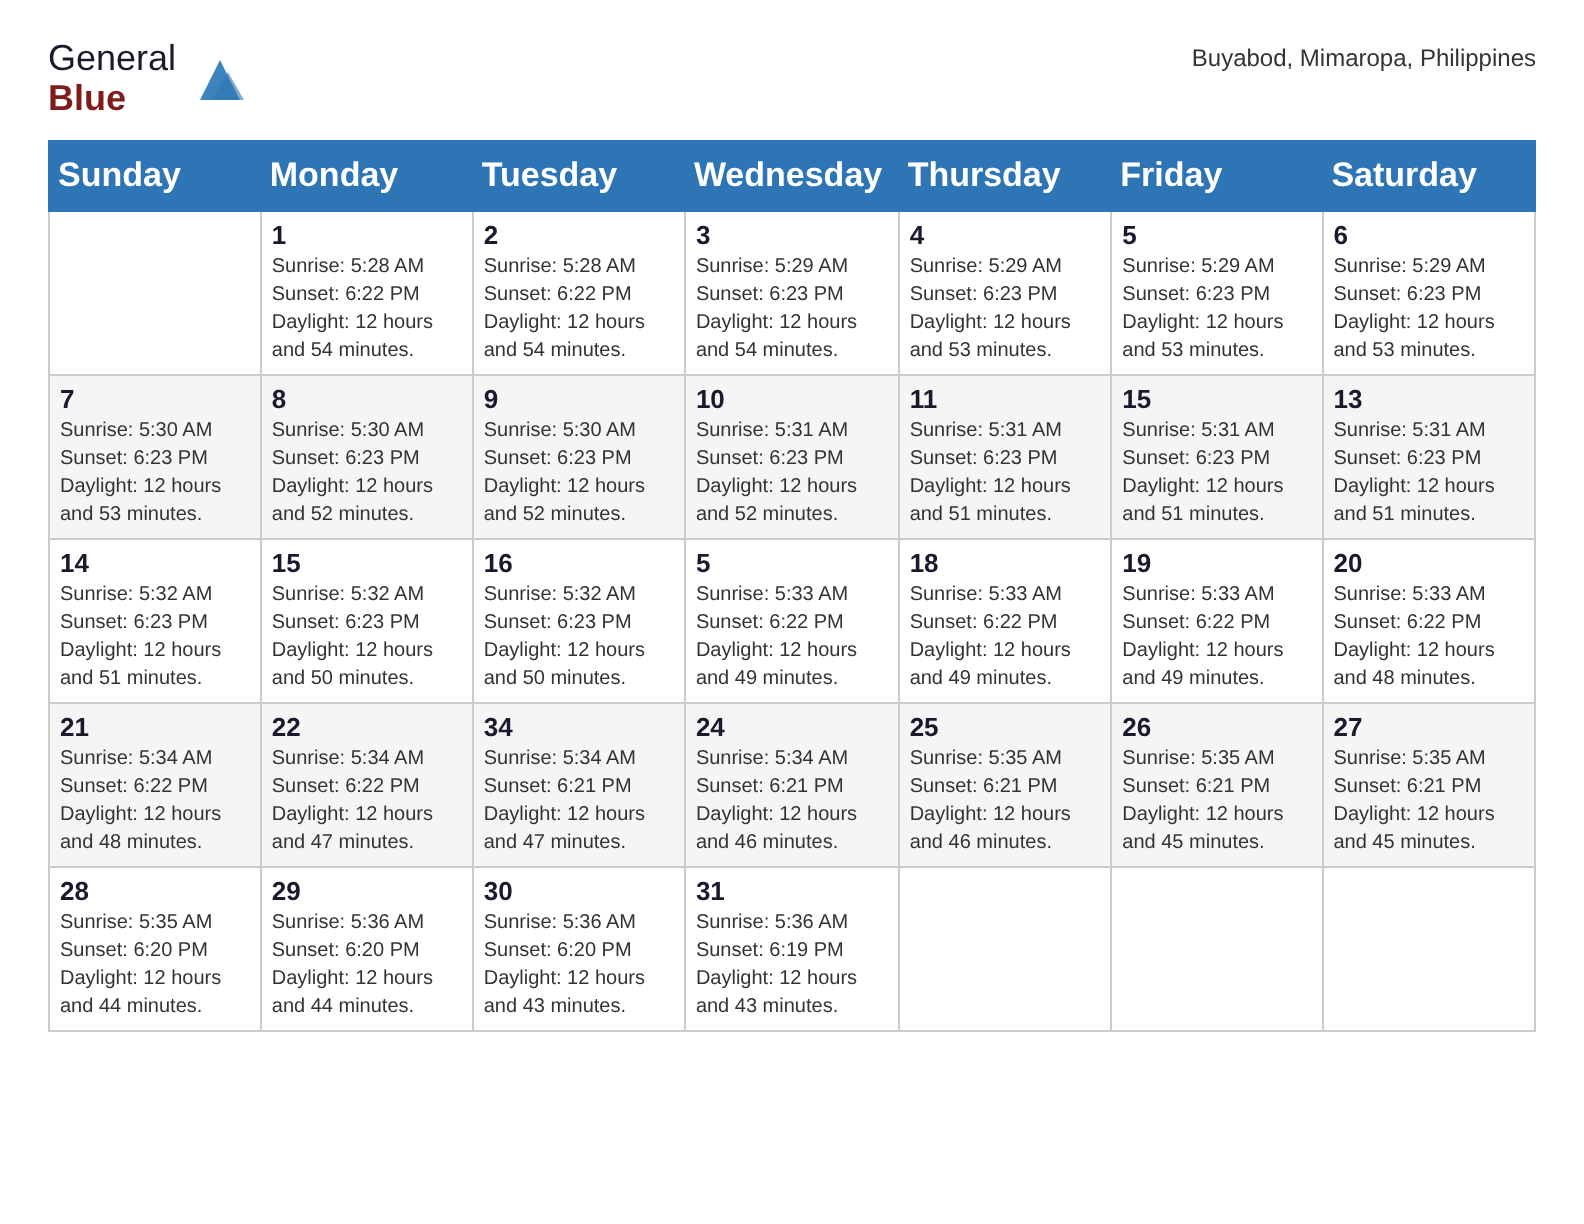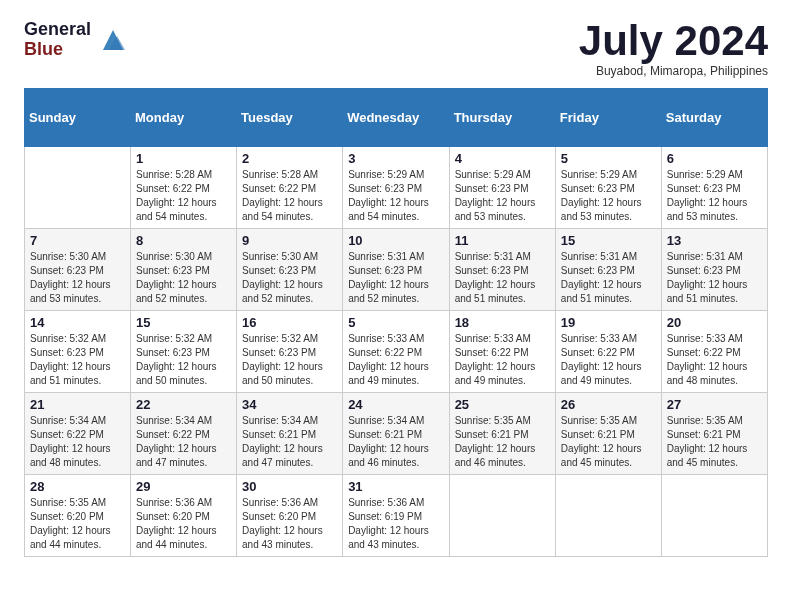--- a/index.html
+++ b/index.html
@@ -21,21 +21,21 @@
       align-items: center;
       gap: 4px;
     }
     .logo-text {
       display: flex;
       flex-direction: column;
       line-height: 1.1;
     }
     .logo-general {
       font-size: 18px;
-      font-weight: bold;
+      font-weight: normal;
       color: #1a1a2e;
       text-align: center;
     }
     .logo-blue {
       font-size: 18px;
       font-weight: bold;
       color: #7f1d1d;
     }
     .logo-icon {
       width: 28px;
@@ -57,23 +57,23 @@
       margin-top: 2px;
     }
     .calendar-table {
       width: 100%;
       border-collapse: collapse;
       font-size: 11px;
     }
     .calendar-table th {
       background-color: #2e75b6;
       color: #fff;
-      padding: 21px 4px;
+      padding: 7px 4px;
       text-align: left;
-      font-size: 13px;
+      font-size: 17px;
       font-weight: bold;
       border: 1px solid #2e75b6;
     }
     .calendar-table td {
       vertical-align: top;
       border: 1px solid #ccc;
       padding: 4px 5px;
       width: 107px;
       height: 80px;
     }
@@ -107,21 +107,20 @@
     <div class="logo-text">
       <span class="logo-general">General</span>
       <span class="logo-blue">Blue</span>
     </div>
     <svg class="logo-icon" viewBox="0 0 28 28" xmlns="http://www.w3.org/2000/svg">
       <polygon points="4,24 14,4 24,24" fill="#1a6faf" opacity="0.85"></polygon>
       <polygon points="10,24 18,10 26,24" fill="#2e75b6" opacity="0.6"></polygon>
     </svg>
   </div>
   <div class="title-area">
-    <div class="month-year">July 2024</div>
     <div class="location">Buyabod, Mimaropa, Philippines</div>
   </div>
 </div>
 
 <table class="calendar-table">
   <thead>
     <tr>
     <th>Sunday</th>
         <th>Monday</th>
         <th>Tuesday</th>

